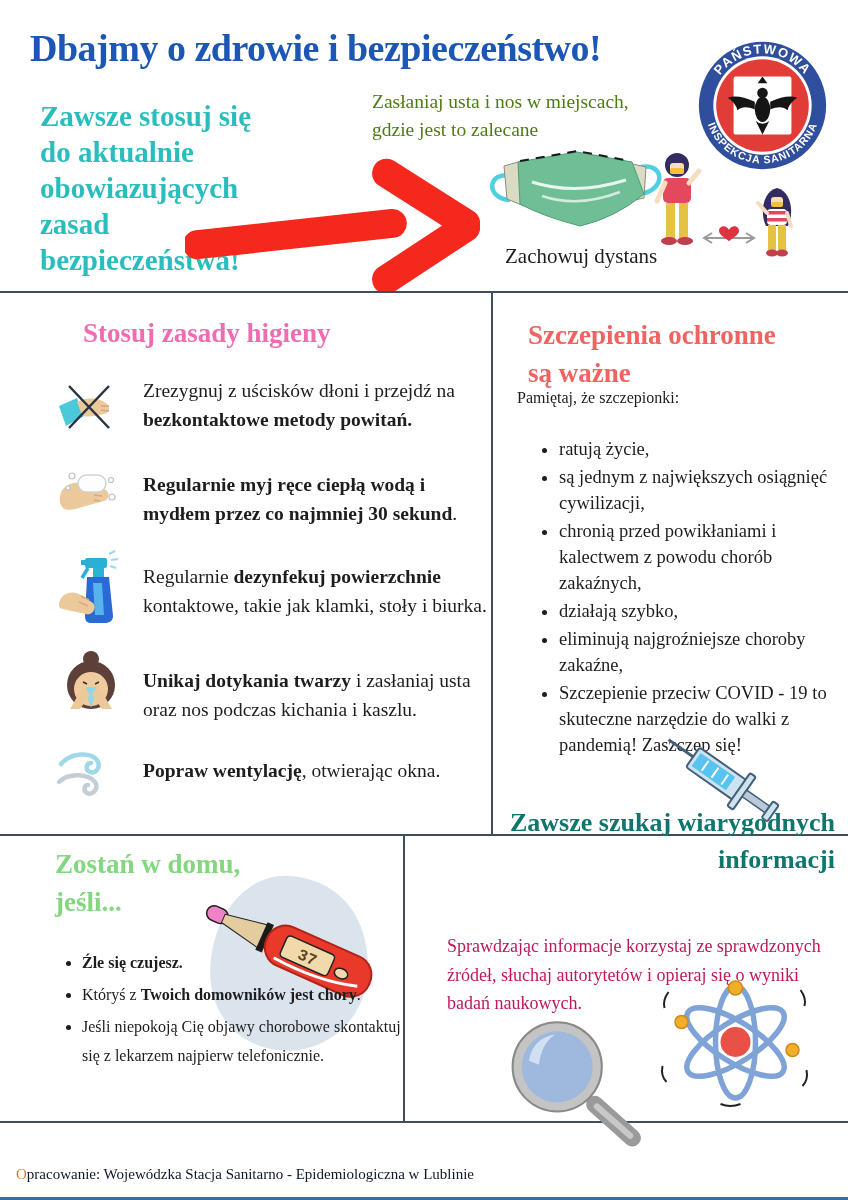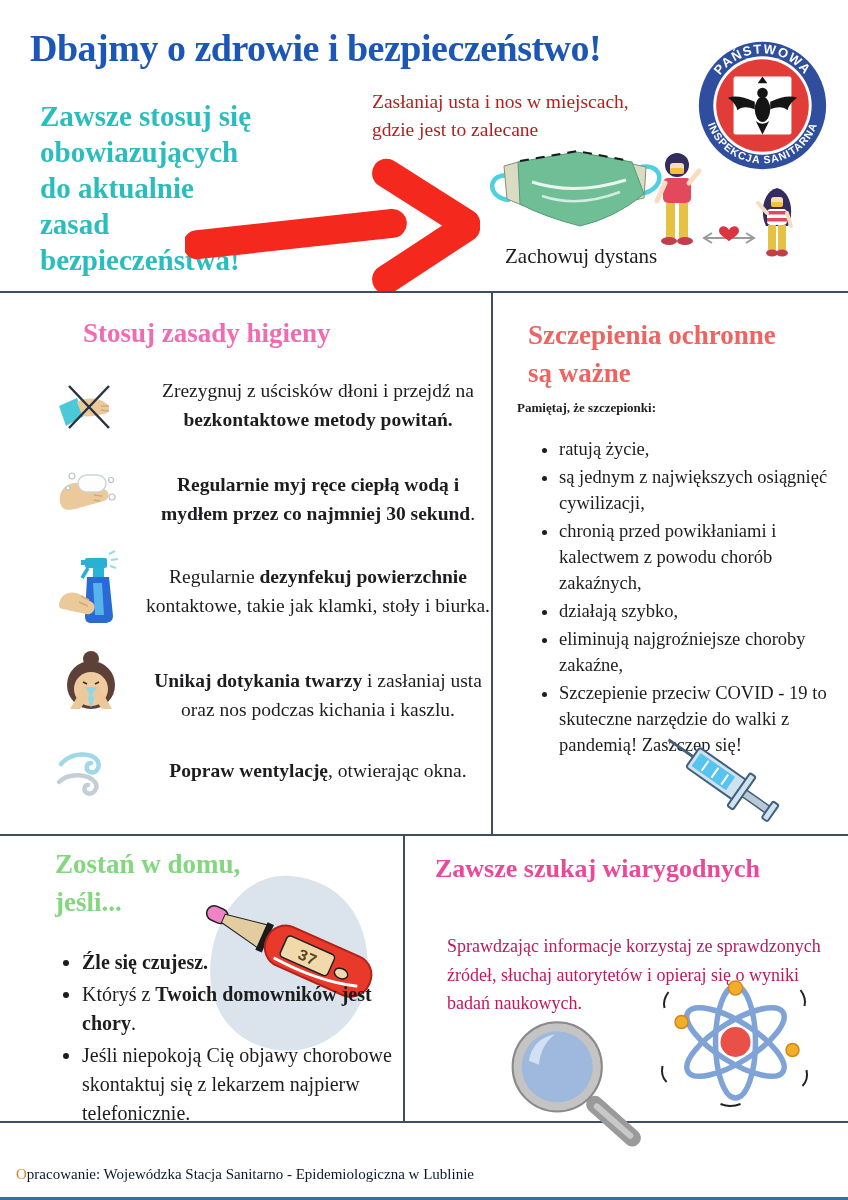--- a/index.html
+++ b/index.html
@@ -11,38 +11,38 @@
   .title{
     left:30px;top:26px;width:760px;
     font-size:38px;font-weight:bold;color:#1d57b5;letter-spacing:-0.5px;
   }
   .rule-text{
     left:40px;top:98px;width:330px;
     font-size:29px;font-weight:bold;color:#2abdbd;line-height:36px;
   }
   .mask-caption{
     left:372px;top:88px;width:300px;
-    font-size:19.5px;color:#b91c1c;line-height:28px;
+    font-size:19.5px;color:#4d7c0f;line-height:28px;
   }
   .distance-caption{
     left:505px;top:244px;font-size:21px;color:#1d1d1f;
   }
   .h-rule{background:#3e4e5e;height:2px;}
   .v-rule{background:#3e4e5e;width:2px;}
   .sec-heading{font-weight:bold;}
   .hyg-heading{left:55px;top:318px;font-size:27px;color:#ef6cb2;margin-left:28px;}
   .vac-heading{left:528px;top:316px;font-size:27px;color:#ef6360;line-height:38px;width:300px;}
   .stay-heading{left:55px;top:845px;font-size:27px;color:#82d77f;line-height:38px;width:260px;}
-  .info-heading{left:435px;top:850px;font-size:26px;color:#ec4899;line-height:37px;width:400px;}
-  .hyg-text{left:143px;width:350px;font-size:19.5px;line-height:29px;color:#1d1d1f;text-align:center;}
-  .vac-intro{left:517px;top:400px;font-size:13px;color:#1d1d1f;font-weight:bold;}
+  .info-heading{left:435px;top:804px;font-size:26px;color:#0f766e;line-height:37px;width:400px;text-align:right;}
+  .hyg-text{left:143px;width:350px;font-size:19.5px;line-height:29px;color:#1d1d1f;}
+  .vac-intro{left:517px;top:389px;font-size:16px;color:#1d1d1f;}
   ul.bullets{list-style:disc;margin:8px;}
   .vac-list{left:519px;top:428px;width:292px;padding-left:32px;font-size:18.5px;line-height:26px;color:#1d1d1f;}
   .vac-list li{margin-bottom:2px;}
-  .stay-list{left:52px;top:940px;width:330px;padding-left:22px;font-size:20px;line-height:29px;color:#1d1d1f;}
+  .stay-list{left:52px;top:940px;width:330px;padding-left:22px;font-size:16px;line-height:29px;color:#1d1d1f;}
   .stay-list li{margin-bottom:3px;}
   .info-body{left:447px;top:932px;width:395px;font-size:18px;line-height:28.5px;color:#be185d;}
   .footer-credit{
     left:16px;top:1166px;width:700px;
     font-family:Liberation Serif, serif;font-size:15px;color:#0f172a;
   }
   .footer-credit::first-letter{color:#d8821f;}
   .bottom-edge{left:0;top:1197px;width:848px;height:3px;background:#3e68a8;}
   b{font-weight:bold;}
 </style>
@@ -73,22 +73,22 @@
     <text font-family="Liberation Sans, sans-serif" font-size="13.5" font-weight="bold" fill="#ffffff" letter-spacing="1.5">
       <textPath href="#arc-top" startOffset="50%" text-anchor="middle">PAŃSTWOWA</textPath>
     </text>
     <text font-family="Liberation Sans, sans-serif" font-size="11" font-weight="bold" fill="#ffffff" letter-spacing="1">
       <textPath href="#arc-bottom" startOffset="50%" text-anchor="middle">INSPEKCJA SANITARNA</textPath>
     </text>
   </svg>
 
   <div class="abs rule-text">
     <div>Zawsze stosuj się</div>
+    <div>do aktualnie</div>
     <div>obowiazujących</div>
-    <div>do aktualnie</div>
     <div>zasad</div>
     <div>bezpieczeństwa!</div>
   </div>
 
   <svg class="abs" style="left:185px;top:152px;" width="295" height="140" viewBox="0 0 300 145">
     <g stroke="#f5281d" stroke-width="30" stroke-linecap="round" fill="none">
       <path d="M10,96 C80,89 150,81 212,74"></path>
       <path d="M206,22 L288,74"></path>
       <path d="M206,132 L288,78"></path>
     </g>
@@ -250,20 +250,21 @@
   </svg>
 
   <ul class="abs bullets stay-list">
     <li><b>Źle się czujesz.</b></li>
     <li><span>Któryś z </span><b>Twoich domowników jest chory</b><span>.</span></li>
     <li><span>Jeśli niepokoją Cię objawy chorobowe skontaktuj się z lekarzem najpierw telefonicznie.</span></li>
   </ul>
 
   <div class="abs sec-heading info-heading">
     <div>Zawsze szukaj wiarygodnych</div>
+    <div>informacji</div>
   </div>
   <div class="abs info-body">Sprawdzając informacje korzystaj ze sprawdzonych źródeł, słuchaj  autorytetów i opieraj się o wyniki badań naukowych.</div>
 
   <svg class="abs" style="left:498px;top:1008px;" width="158" height="142" viewBox="0 0 155 140">
     <path d="M95,95 L132,128" stroke="#9a9a9a" stroke-width="17" stroke-linecap="round"></path>
     <path d="M97,97 L130,126" stroke="#c8c8c8" stroke-width="6" stroke-linecap="round"></path>
     <circle cx="58" cy="58" r="44" fill="#c4c4c4" stroke="#8a8a8a" stroke-width="2"></circle>
     <circle cx="58" cy="58" r="35" fill="#9fb8dd"></circle>
     <path d="M30,52 Q34,30 56,26 Q42,36 40,56 Z" fill="#d6e4f4" opacity="0.9"></path>
   </svg>

